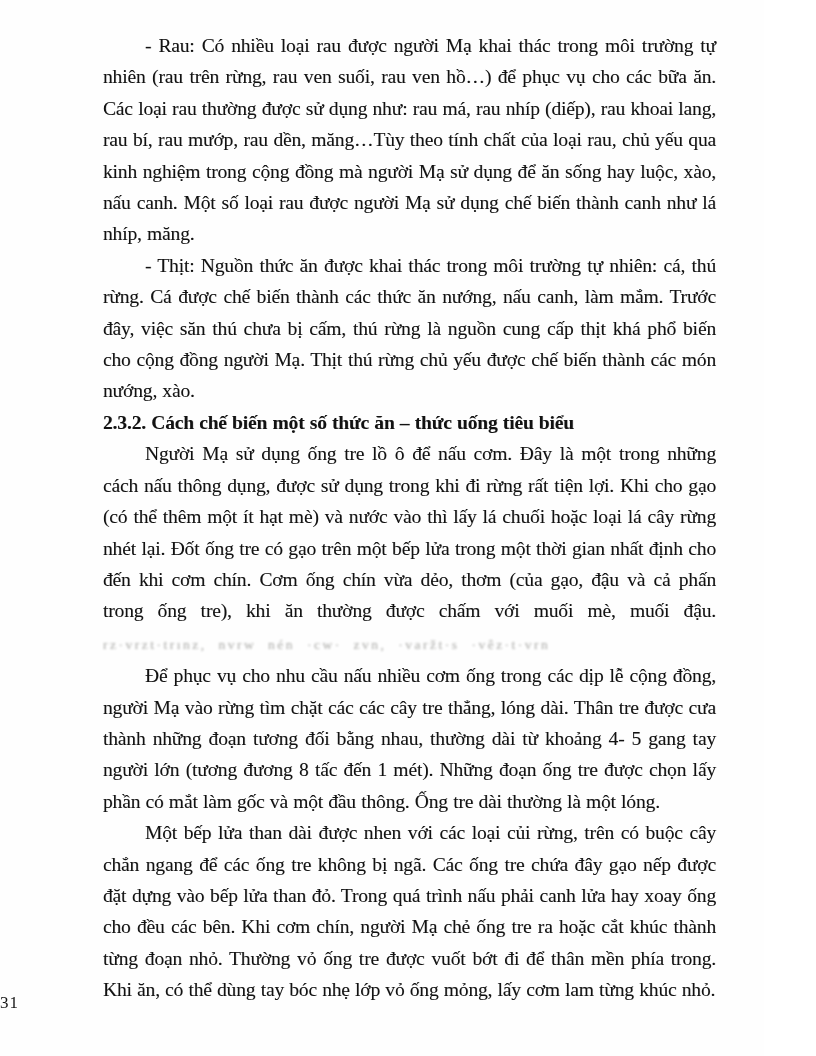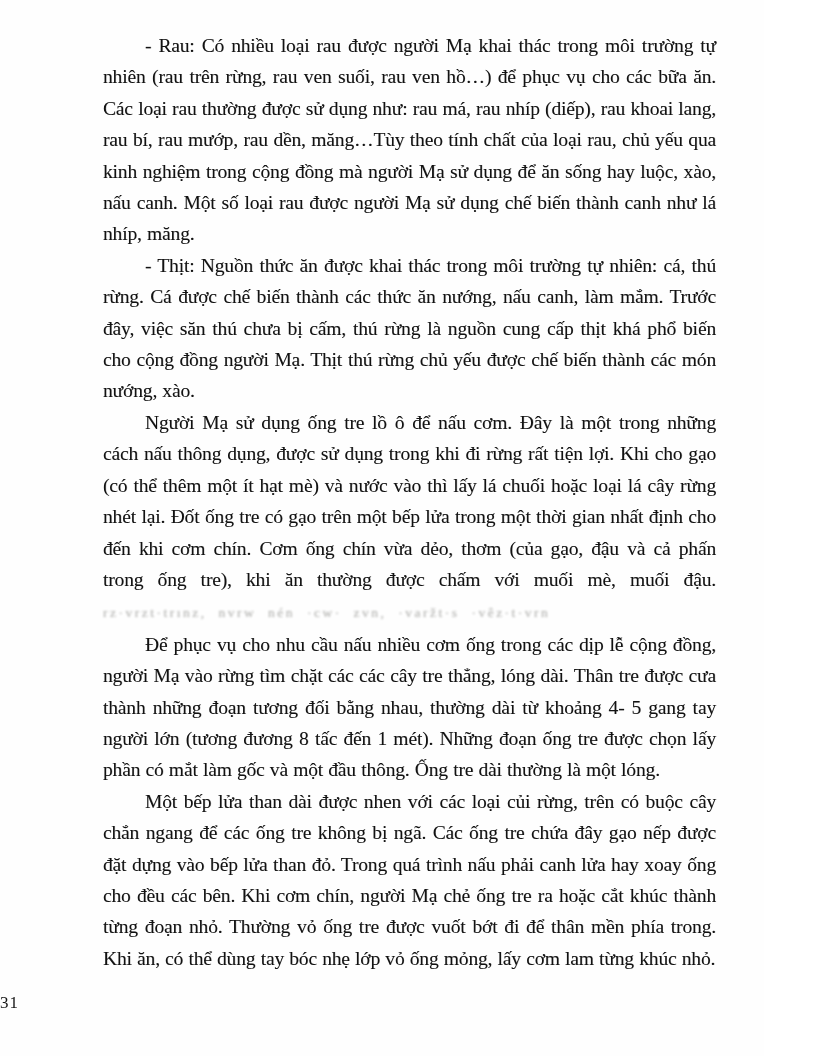--- a/index.html
+++ b/index.html
@@ -66,20 +66,21 @@
 <body>
 
 <div class="scan-page">
 
   <div class="text-block">
 
     <p>- Rau: Có nhiều loại rau được người Mạ khai thác trong môi trường tự nhiên (rau trên rừng, rau ven suối, rau ven hồ…) để phục vụ cho các bữa ăn. Các loại rau thường được sử dụng như: rau má, rau nhíp (diếp), rau khoai lang, rau bí, rau mướp, rau dền, măng…Tùy theo tính chất của loại rau, chủ yếu qua kinh nghiệm trong cộng đồng mà người Mạ sử dụng để ăn sống hay luộc, xào, nấu canh. Một số loại rau được người Mạ sử dụng chế biến thành canh như lá nhíp, măng.</p>
 
     <p>- Thịt: Nguồn thức ăn được khai thác trong môi trường tự nhiên: cá, thú rừng. Cá được chế biến thành các thức ăn nướng, nấu canh, làm mắm. Trước đây, việc săn thú chưa bị cấm, thú rừng là nguồn cung cấp thịt khá phổ biến cho cộng đồng người Mạ. Thịt thú rừng chủ yếu được chế biến thành các món nướng, xào.</p>
 
+    <p class="section-heading">2.3.2. Cách chế biến một số thức ăn – thức uống tiêu biểu</p>
 
 
     <p><span>Người Mạ sử dụng ống tre lồ ô để nấu cơm.  Đây là một trong những cách nấu thông dụng, được sử dụng trong khi đi rừng rất tiện lợi. Khi cho gạo (có thể thêm một ít hạt mè) và nước vào thì lấy lá chuối hoặc loại lá cây rừng nhét lại. Đốt ống tre có gạo trên một bếp lửa trong một thời gian nhất định cho đến khi cơm chín. Cơm ống chín vừa dẻo, thơm (của gạo, đậu và cả phấn trong ống tre), khi ăn thường được chấm với muối mè, muối đậu.</span> <span class="smudge">rz·vrzt·trınz, nvrw nén ·cw· zvn, ·varžt·s ·vêz·t·vrn</span></p>
 
     <p>Để phục vụ cho nhu cầu nấu nhiều cơm ống trong các dịp lễ cộng đồng, người Mạ  vào rừng tìm chặt các các cây tre thẳng, lóng dài. Thân tre được cưa thành những đoạn tương đối bằng nhau, thường dài từ khoảng 4- 5 gang tay người lớn (tương đương 8 tấc đến 1 mét). Những đoạn ống tre được chọn lấy phần có mắt làm gốc và một đầu thông. Ống tre dài thường là một lóng.</p>
 
     <p>Một bếp lửa than dài được nhen với các loại củi rừng, trên có buộc cây chắn ngang để các ống tre không bị ngã. Các ống tre chứa đây gạo nếp được đặt dựng vào bếp lửa than đỏ. Trong quá trình nấu phải canh lửa hay xoay ống cho đều các bên. Khi cơm chín, người Mạ chẻ ống tre ra hoặc cắt khúc thành từng đoạn nhỏ. Thường vỏ ống tre được vuốt bớt đi để thân mền phía trong. Khi ăn, có thể dùng tay bóc nhẹ lớp vỏ ống mỏng, lấy cơm lam từng khúc nhỏ.</p>
 
   </div>
 

